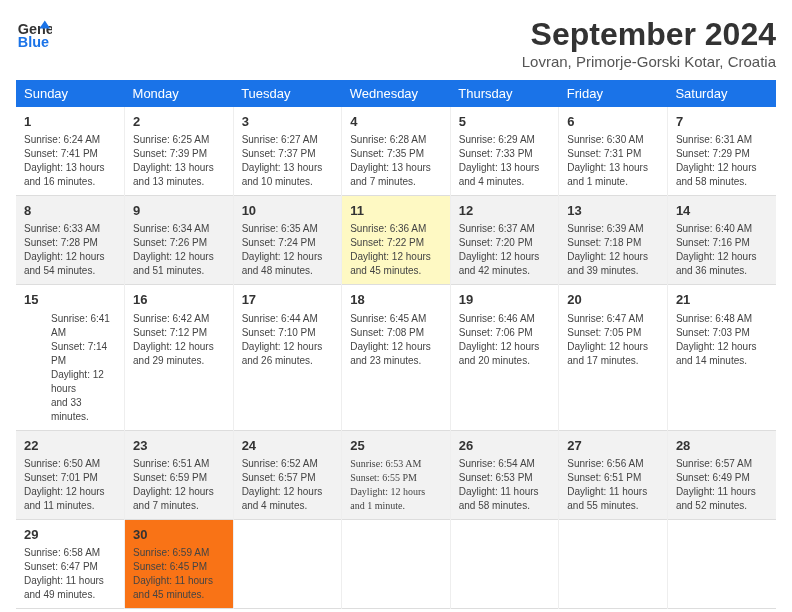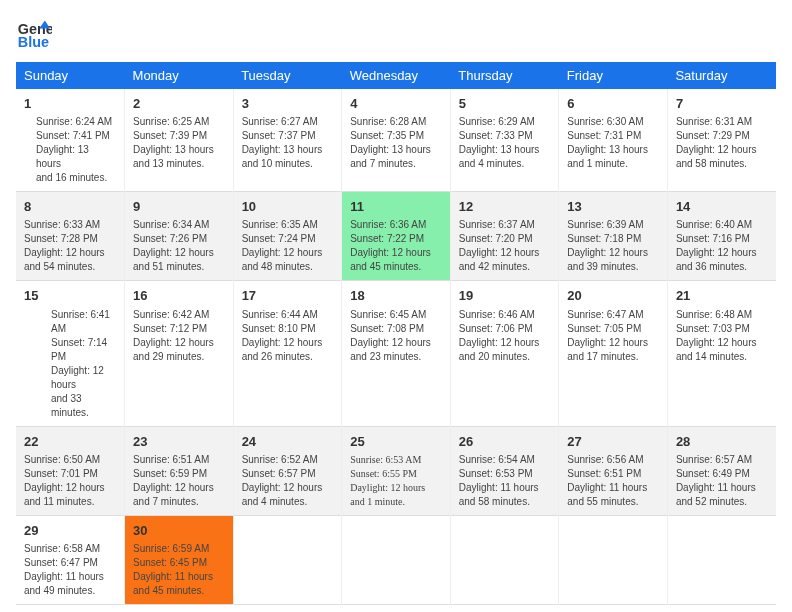--- a/index.html
+++ b/index.html
@@ -83,40 +83,44 @@
 </head>
 <body>
 
 <div class="header-area">
   <div class="logo">
     <svg class="logo-icon" viewBox="0 0 40 40">
       <text x="2" y="20" font-size="16" font-weight="bold" fill="#333">General</text>
       <text x="2" y="34" font-size="16" font-weight="bold" fill="#1a73e8">Blue</text>
       <polygon points="32,5 38,14 26,14" fill="#1a73e8"></polygon>
     </svg>
+  </div>
+  <div class="title-area">
+    <div class="month-title">September 2024</div>
+    <div class="location">Lovran, Primorje-Gorski Kotar, Croatia</div>
   </div>
 </div>
 
 <table>
   <thead>
     <tr>
       <th>Sunday</th>
       <th>Monday</th>
       <th>Tuesday</th>
       <th>Wednesday</th>
       <th>Thursday</th>
       <th>Friday</th>
       <th>Saturday</th>
     </tr>
   </thead>
   <tbody id="calendar-body">
   <tr>
         <td style="background-color: rgb(255, 255, 255);">
           <span class="day-num">1</span>
-          <div class="day-info" style="white-space: pre-line; margin-left: 12px;">Sunrise: 6:24 AM
+          <div class="day-info" style="white-space: pre-line;">Sunrise: 6:24 AM
 Sunset: 7:41 PM
 Daylight: 13 hours
 and 16 minutes.</div>
         </td>
         <td style="background-color: rgb(255, 255, 255);">
           <span class="day-num">2</span>
           <div class="day-info" style="white-space: pre-line;">Sunrise: 6:25 AM
 Sunset: 7:39 PM
 Daylight: 13 hours
 and 13 minutes.</div>
@@ -172,21 +176,21 @@
 Daylight: 12 hours
 and 51 minutes.</div>
         </td>
         <td style="background-color: rgb(242, 242, 242);">
           <span class="day-num">10</span>
           <div class="day-info" style="white-space: pre-line;">Sunrise: 6:35 AM
 Sunset: 7:24 PM
 Daylight: 12 hours
 and 48 minutes.</div>
         </td>
-        <td style="background-color: #86efac;">
+        <td style="background-color: #fef9c3;">
           <span class="day-num">11</span>
           <div class="day-info" style="white-space: pre-line;">Sunrise: 6:36 AM
 Sunset: 7:22 PM
 Daylight: 12 hours
 and 45 minutes.</div>
         </td>
         <td style="background-color: rgb(242, 242, 242);">
           <span class="day-num">12</span>
           <div class="day-info" style="white-space: pre-line;">Sunrise: 6:37 AM
 Sunset: 7:20 PM
@@ -219,21 +223,21 @@
         <td style="background-color: rgb(255, 255, 255);">
           <span class="day-num">16</span>
           <div class="day-info" style="white-space: pre-line;">Sunrise: 6:42 AM
 Sunset: 7:12 PM
 Daylight: 12 hours
 and 29 minutes.</div>
         </td>
         <td style="background-color: rgb(255, 255, 255);">
           <span class="day-num">17</span>
           <div class="day-info" style="white-space: pre-line;">Sunrise: 6:44 AM
-Sunset: 8:10 PM
+Sunset: 7:10 PM
 Daylight: 12 hours
 and 26 minutes.</div>
         </td>
         <td style="background-color: rgb(255, 255, 255);">
           <span class="day-num">18</span>
           <div class="day-info" style="white-space: pre-line;">Sunrise: 6:45 AM
 Sunset: 7:08 PM
 Daylight: 12 hours
 and 23 minutes.</div>
         </td>

